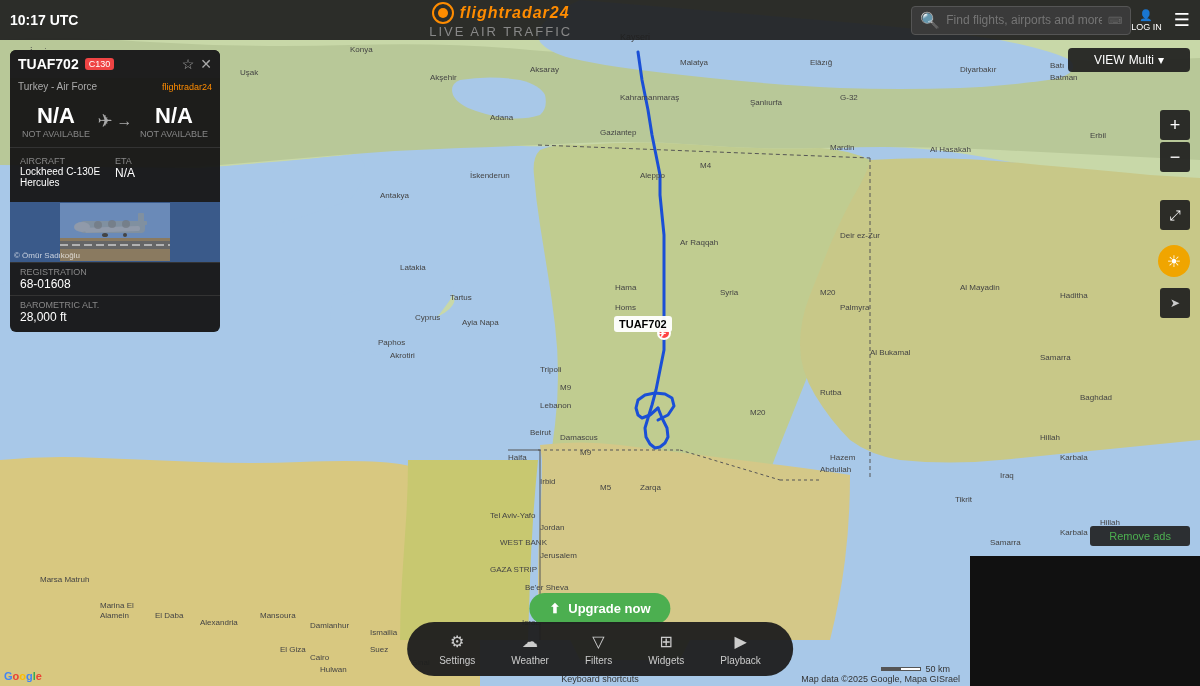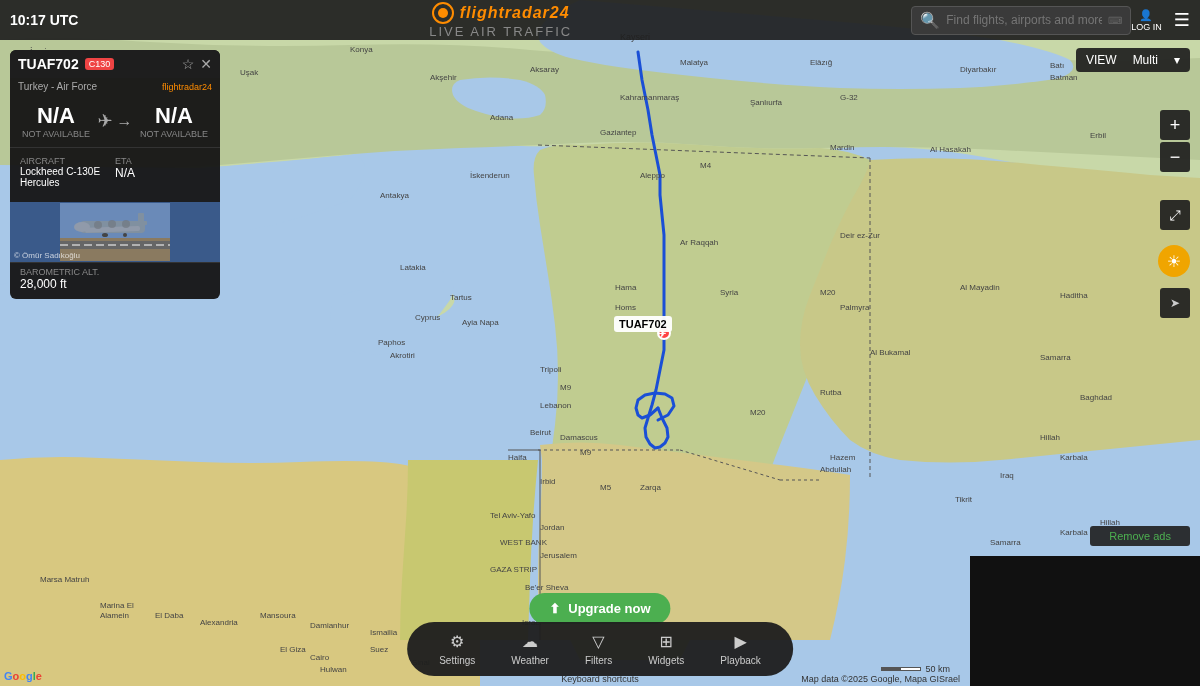--- a/index.html
+++ b/index.html
@@ -112,26 +112,26 @@
     
     #view-btn {
       position: absolute;
       top: 48px;
       right: 10px;
       background: rgba(30,30,30,0.92);
       color: #fff;
       font-size: 12px;
       border: none;
       border-radius: 4px;
-      padding: 5px 10px;
-      cursor: pointer;
-      z-index: 100;
-      display: flex;
-      align-items: center;
-      gap: 16px;
+      padding: 5px 26px;
+      cursor: pointer;
+      z-index: 100;
+      display: flex;
+      align-items: center;
+      gap: 4px;
     }
 
     
     #zoom-controls {
       position: absolute;
       top: 110px;
       right: 10px;
       z-index: 100;
       display: flex;
       flex-direction: column;
@@ -750,20 +750,24 @@
         <circle cx="38" cy="22" r="4" fill="#707880" opacity="0.7"></circle>
         <circle cx="52" cy="21" r="4" fill="#707880" opacity="0.7"></circle>
         <circle cx="66" cy="21" r="4" fill="#707880" opacity="0.7"></circle>
 
         <ellipse cx="45" cy="32" rx="3" ry="2" fill="#444"></ellipse>
         <ellipse cx="65" cy="32" rx="2" ry="2" fill="#444"></ellipse>
       </svg>
       <div id="photo-credit">© Ömür Sadıkoğlu</div>
     </div>
 
+    <div id="registration-section">
+      <div class="detail-label">REGISTRATION</div>
+      <div class="detail-value">68-01608</div>
+    </div>
 
     <div id="baro-section">
       <div class="detail-label">BAROMETRIC ALT.</div>
       <div class="detail-value">28,000 ft</div>
     </div>
   </div>
 
   <div id="remove-ads">Remove ads</div>
 
   <div id="ad-area"></div>

